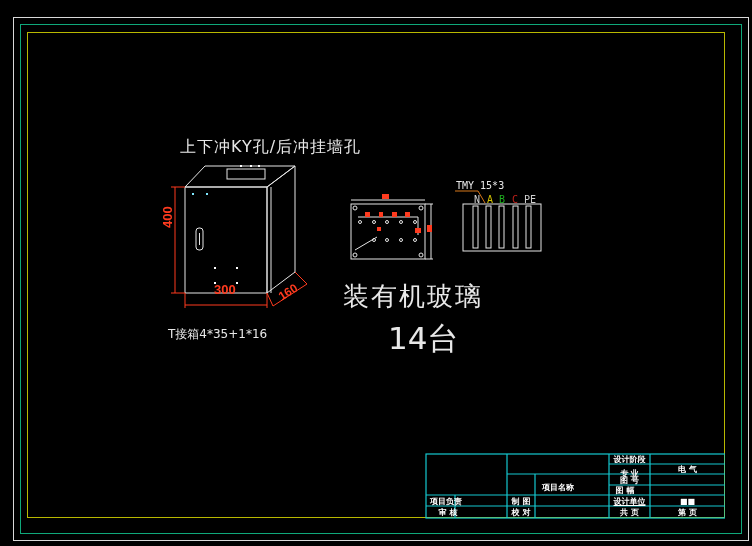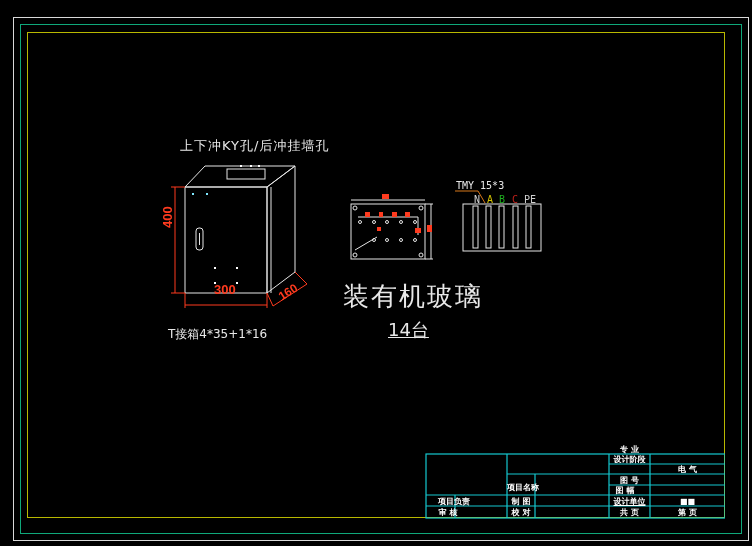--- a/index.html
+++ b/index.html
@@ -2,24 +2,24 @@
 <html><head>
 <meta charset="utf-8">
 <style>
   html,body{margin:0;padding:0;background:#000;}
   body{width:752px;height:546px;position:relative;overflow:hidden;font-family:"DejaVu Sans",sans-serif;color:#fff;}
   .abs{position:absolute;}
   .frame-white{left:13px;top:17px;width:736px;height:524px;border:1px solid #d9d9d9;box-sizing:border-box;}
   .frame-green{left:20px;top:24px;width:722px;height:510px;border:1px solid #0fa87a;box-sizing:border-box;}
   .frame-yellow{left:27px;top:32px;width:698px;height:486px;border:1px solid #b8b800;box-sizing:border-box;}
   .cad-text{font-family:"DejaVu Sans",sans-serif;color:#e8e8e8;white-space:nowrap;}
-  .title-top{left:180px;top:137px;font-size:13px;letter-spacing:1px;}
+  .title-top{left:180px;top:137px;font-size:16px;letter-spacing:1px;}
   .caption{left:168px;top:326px;font-size:12px;}
   .big1{left:343px;top:279px;font-family:"DejaVu Serif",serif;font-size:26px;letter-spacing:2px;}
-  .big2{left:388px;top:318px;font-size:18px;text-decoration:underline;}
+  .big2{left:388px;top:318px;font-size:31px;}
   .dim{color:#ff3b1f;font-family:"Liberation Sans Narrow","Liberation Sans",sans-serif;font-weight:bold;}
   .tb-cell{position:absolute;font-size:8px;font-weight:bold;color:#fff;text-align:center;white-space:nowrap;line-height:11px;}
   .tmy{font-family:"DejaVu Sans Mono",monospace;font-size:10px;}
 </style>
 </head>
 <body>
 
 <div class="abs frame-white"></div>
 <div class="abs frame-green"></div>
 <div class="abs frame-yellow"></div>
@@ -137,26 +137,26 @@
     <line x1="30" y1="42" x2="30" y2="65"></line>
     <line x1="184" y1="1" x2="184" y2="65"></line>
     <line x1="225" y1="1" x2="225" y2="65"></line>
     <line x1="184" y1="11" x2="300" y2="11"></line>
     <line x1="184" y1="21" x2="300" y2="21"></line>
     <line x1="184" y1="32" x2="300" y2="32"></line>
     <line x1="184" y1="42" x2="300" y2="42"></line>
     <line x1="184" y1="53" x2="300" y2="53"></line>
   </g>
 </svg>
-<div class="tb-cell" style="left:426px;top:496px;width:40px;padding-left:8px;">项目负责</div>
+<div class="tb-cell" style="left:426px;top:496px;width:40px;">项目负责</div>
 <div class="tb-cell" style="left:426px;top:507px;width:44px;">审 核</div>
-<div class="tb-cell" style="left:507px;top:482px;width:16px;">项目名称</div>
+<div class="tb-cell" style="left:507px;top:482px;width:16px;padding-left:35px;">项目名称</div>
 <div class="tb-cell" style="left:507px;top:496px;width:28px;">制 图</div>
 <div class="tb-cell" style="left:507px;top:507px;width:28px;">校 对</div>
 <div class="tb-cell" style="left:609px;top:454px;width:41px;text-align:center;">设计阶段</div>
-<div class="tb-cell" style="left:609px;top:444px;width:41px;">专 业</div>
+<div class="tb-cell" style="left:609px;top:468px;width:41px;font-family:Liberation Serif, serif;">专 业</div>
 <div class="tb-cell" style="left:650px;top:464px;width:75px;">电 气</div>
 <div class="tb-cell" style="left:609px;top:475px;width:41px;">图 号</div>
 <div class="tb-cell" style="left:609px;top:485px;width:32px;">图 幅</div>
 <div class="tb-cell" style="left:609px;top:496px;width:41px;text-decoration:underline;">设计单位</div>
 <div class="tb-cell" style="left:650px;top:496px;width:75px;">■■</div>
 <div class="tb-cell" style="left:609px;top:507px;width:41px;">共 页</div>
 <div class="tb-cell" style="left:650px;top:507px;width:75px;">第 页</div>
 
 </body></html>

